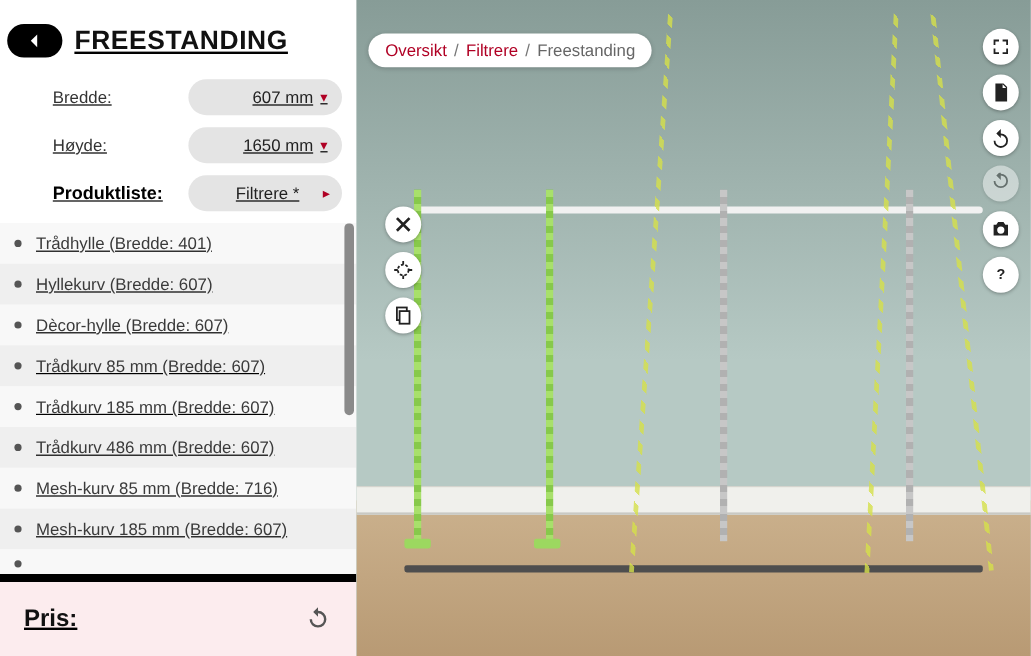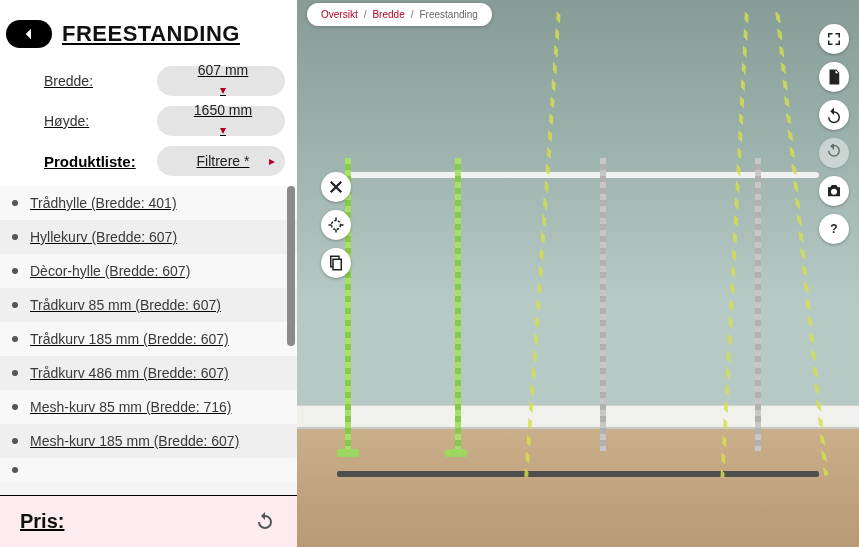--- a/index.html
+++ b/index.html
@@ -11,46 +11,46 @@
   .sidebar-top { padding: 8px 0 0 0; background: #fff; }
   .header { display: flex; align-items: center; gap: 10px; padding: 12px 10px 12px 6px; }
   .back-btn { width: 46px; height: 28px; background: #000; border-radius: 14px; display: flex; align-items: center; justify-content: center; cursor: pointer; }
   .back-btn svg { fill: #fff; }
   .title { font-size: 22px; font-weight: 900; letter-spacing: 0.5px; color: #111; }
 
   .controls { padding: 6px 12px 0 12px; margin-left: 32px; }
   .ctrl-row { display: flex; align-items: center; justify-content: space-between; margin-bottom: 10px; }
   .ctrl-label { font-size: 14px; color: #333; }
   .ctrl-label.bold { font-weight: 700; color: #000000; font-size: 15px; }
-  .pill { width: 128px; height: 30px; background: #e4e4e4; border-radius: 15px; display: flex; align-items: center; justify-content: flex-end; padding: 0 12px 0 16px; gap: 6px; cursor: pointer; position: relative; flex-direction: column; }
+  .pill { width: 128px; height: 30px; background: #e4e4e4; border-radius: 15px; display: flex; align-items: center; justify-content: flex-end; padding: 0 12px 0 16px; gap: 6px; cursor: pointer; position: relative; }
   .pill-text { font-size: 14px; color: #222; }
   .pill-caret { color: #b00024; font-size: 12px; line-height: 1; }
   .pill.filter { justify-content: center; }
   .pill.filter .pill-caret { position: absolute; right: 10px; }
 
   .list-wrap { flex: 1; overflow: hidden; position: relative; }
   .list { overflow-y: auto; height: 100%; }
   .list-item { display: flex; align-items: center; gap: 12px; padding: 9px 12px; font-size: 14px; color: #3a3a3a; cursor: pointer; }
   .list-item:nth-child(even) { background: #efefef; }
   .list-item:nth-child(odd)  { background: #f8f8f8; }
   .bullet { width: 6px; height: 6px; border-radius: 50%; background: #555; flex-shrink: 0; }
 
   .custom-scroll { position: absolute; right: 2px; top: 0; width: 8px; height: 160px; background: #8a8a8a; border-radius: 4px; }
 
-  .footer { height: 52px; background: #fcecee; display: flex; align-items: center; justify-content: space-between; padding: 0 18px 0 20px; border-top: 1px solid #000000; }
+  .footer { height: 69px; background: #fcecee; display: flex; align-items: center; justify-content: space-between; padding: 0 18px 0 20px; border-top: 7px solid #000000; }
   .price-label { font-size: 20px; font-weight: 800; color: #111; }
   .refresh { width: 26px; height: 26px; cursor: pointer; color: #555; }
 
   
   .viewport { flex: 1; position: relative; background: linear-gradient(180deg, #879c97 0%, #b6c9c4 55%, #b6c9c4 78%, #b6c9c4 78%); overflow: hidden; }
   .floor { position: absolute; left: 0; right: 0; bottom: 0; height: 130px; background: linear-gradient(180deg, #cbb18d 0%, #b89a74 100%); }
   .baseboard { position: absolute; left: 0; right: 0; bottom: 118px; height: 24px; background: #f0f0ec; border-top: 1px solid #d4d4ce; border-bottom: 2px solid #c9c9c3; }
   .rail { position: absolute; left: 40px; right: 40px; bottom: 70px; height: 6px; background: #4e4e4e; border-radius: 2px; }
 
-  .breadcrumb { position: absolute; top: 3px; left: 10px; background: #fff; border-radius: 16px; padding: 6px 14px; font-size: 10px; display: flex; gap: 6px; align-items: center; box-shadow: 0 1px 4px rgba(0,0,0,0.2); }
+  .breadcrumb { position: absolute; top: 28px; left: 10px; background: #fff; border-radius: 16px; padding: 6px 14px; font-size: 14px; display: flex; gap: 6px; align-items: center; box-shadow: 0 1px 4px rgba(0,0,0,0.2); }
   .bc-link { color: #b00024; cursor: pointer; }
   .bc-sep { color: #777; }
   .bc-current { color: #666; }
 
   .tool-col-right { position: absolute; top: 24px; right: 10px; display: flex; flex-direction: column; gap: 8px; }
   .tool-col-left  { position: absolute; top: 172px; left: 24px; display: flex; flex-direction: column; gap: 8px; }
   .tbtn { width: 30px; height: 30px; border-radius: 50%; background: #fff; display: flex; align-items: center; justify-content: center; cursor: pointer; box-shadow: 0 1px 3px rgba(0,0,0,0.3); color: #222; }
   .tbtn.dim { opacity: 0.45; }
   .tbtn svg { width: 18px; height: 18px; }
 
@@ -173,21 +173,21 @@
       <div class="foot f1"></div>
       <div class="foot f2"></div>
       <div class="diag d1"></div>
       <div class="diag d2"></div>
       <div class="diag d3"></div>
     </div>
 
     <div class="breadcrumb">
       <span class="bc-link">Oversikt</span>
       <span class="bc-sep">/</span>
-      <span class="bc-link">Bredde</span>
+      <span class="bc-link">Filtrere</span>
       <span class="bc-sep">/</span>
       <span class="bc-current">Freestanding</span>
     </div>
 
     <div class="tool-col-right">
       <div class="tbtn">
           <svg viewBox="0 0 24 24">
             <path fill="currentColor" d="M4 4h6v2H6v4H4V4zm10 0h6v6h-2V6h-4V4zM4 14h2v4h4v2H4v-6zm14 0h2v6h-6v-2h4v-4z"></path>
           </svg>
         </div>

